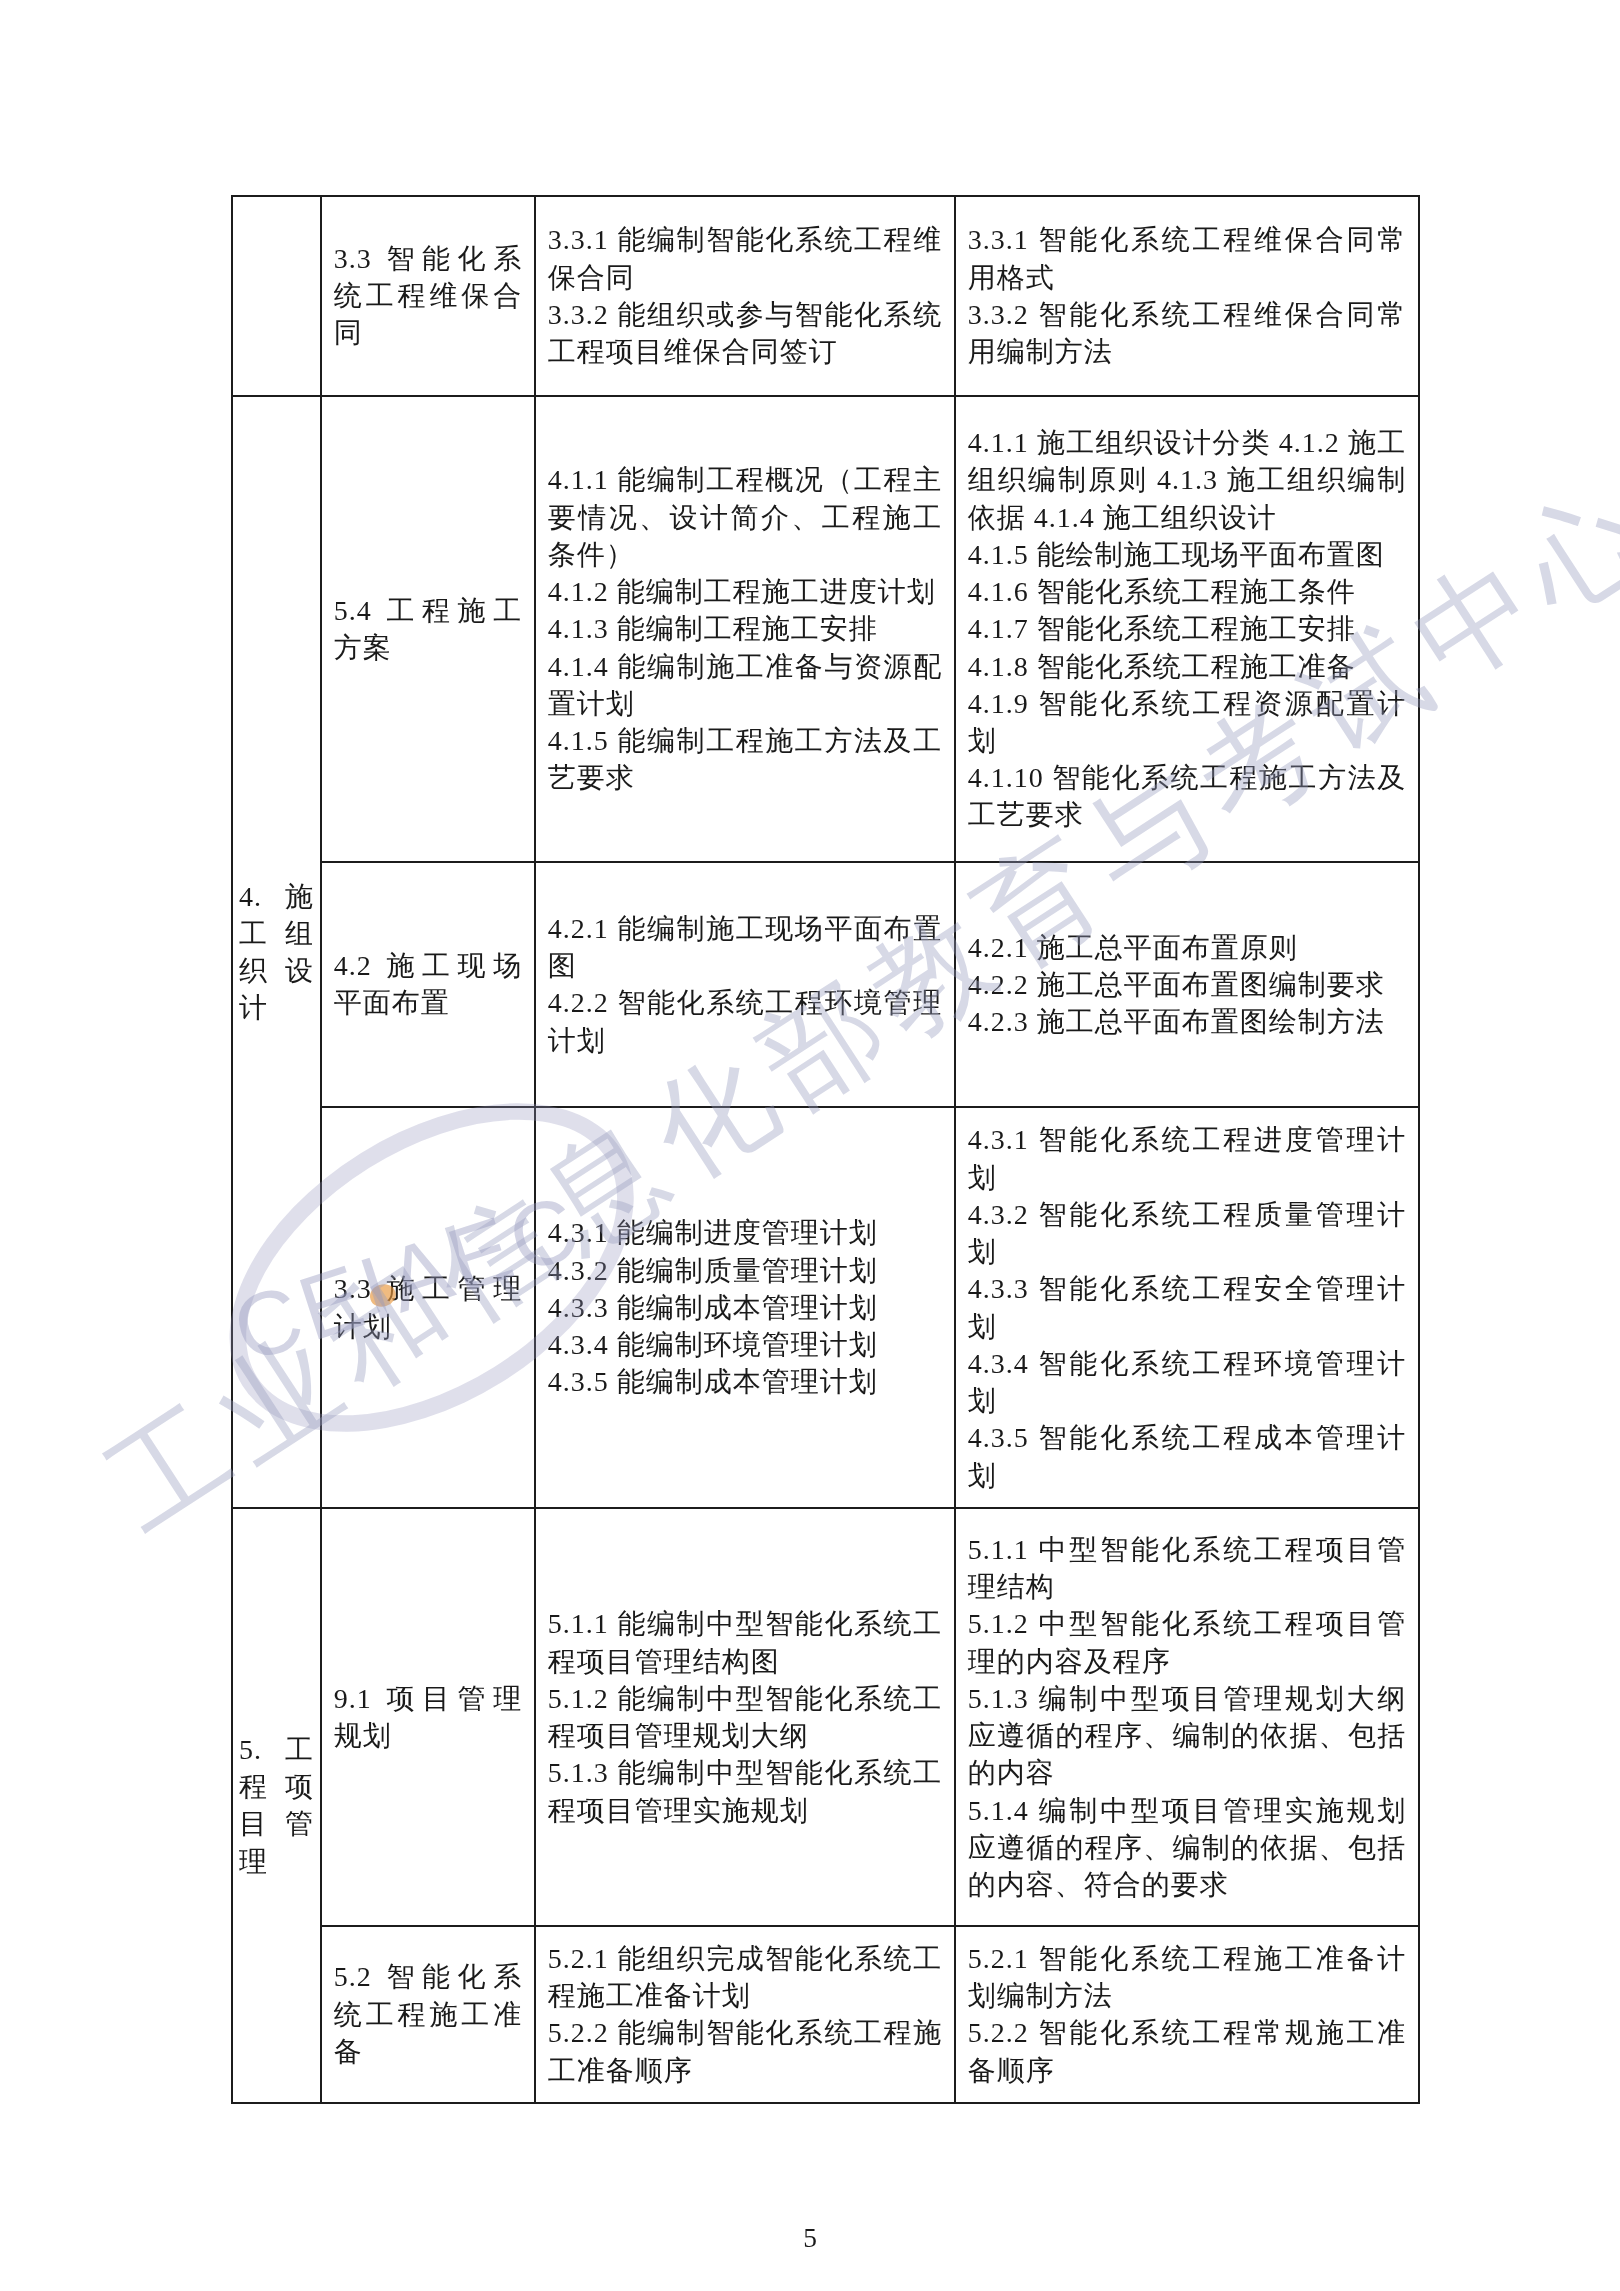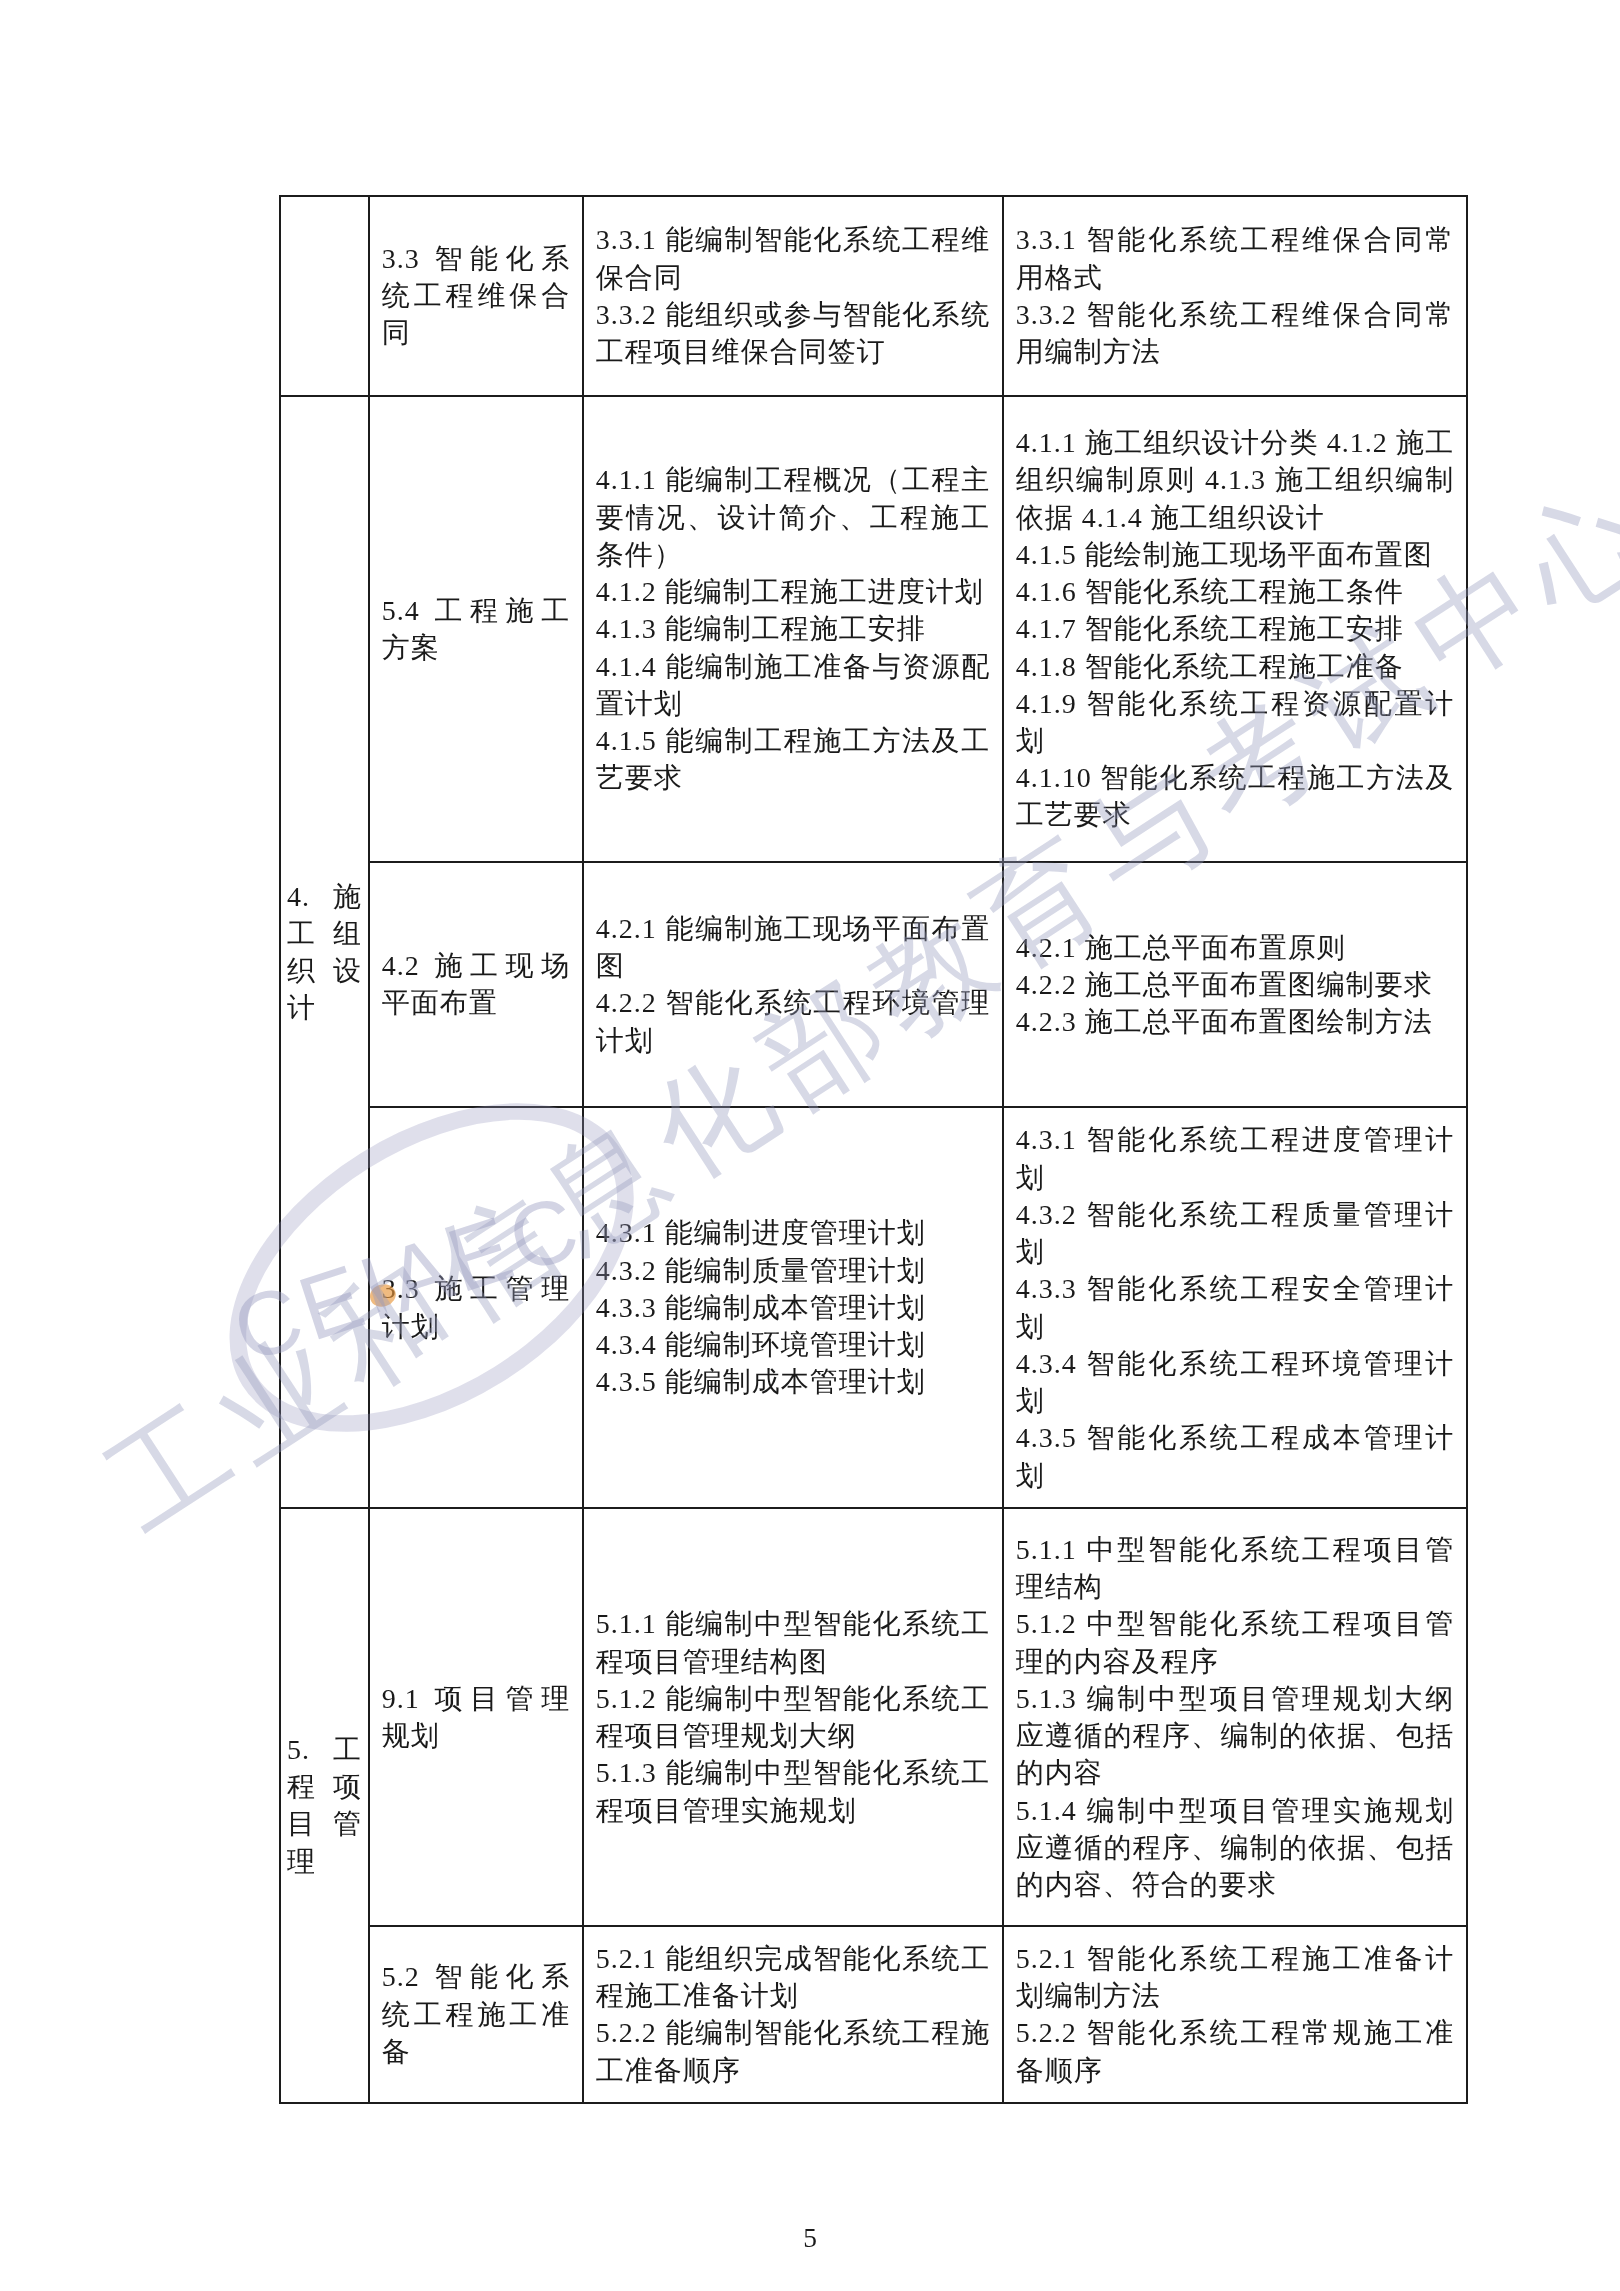--- a/index.html
+++ b/index.html
@@ -70,21 +70,21 @@
     border:2px solid #1c1c1c;
     vertical-align:middle;
     padding:7.8px 11.8px;
     font-size:28px;
     line-height:1.33;
     letter-spacing:1px;
     word-break:break-all;
     text-align:justify;
     background:transparent;
   }
-  .doc-table{border:2.9px solid #1c1c1c;margin-left:48px;}
+  .doc-table{border:2.9px solid #1c1c1c;}
   .doc-table td.cat{
     padding:7.8px 5.9px;
   }
   tr.r1 td{height:182px;}
   tr.r2 td{height:449px;}
   tr.r3 td{height:227px;}
   tr.r4 td{height:384px;border-radius:11px;}
   tr.r5 td{height:400px;}
   tr.r6 td{height:159px;}
   .item{margin:0;}

